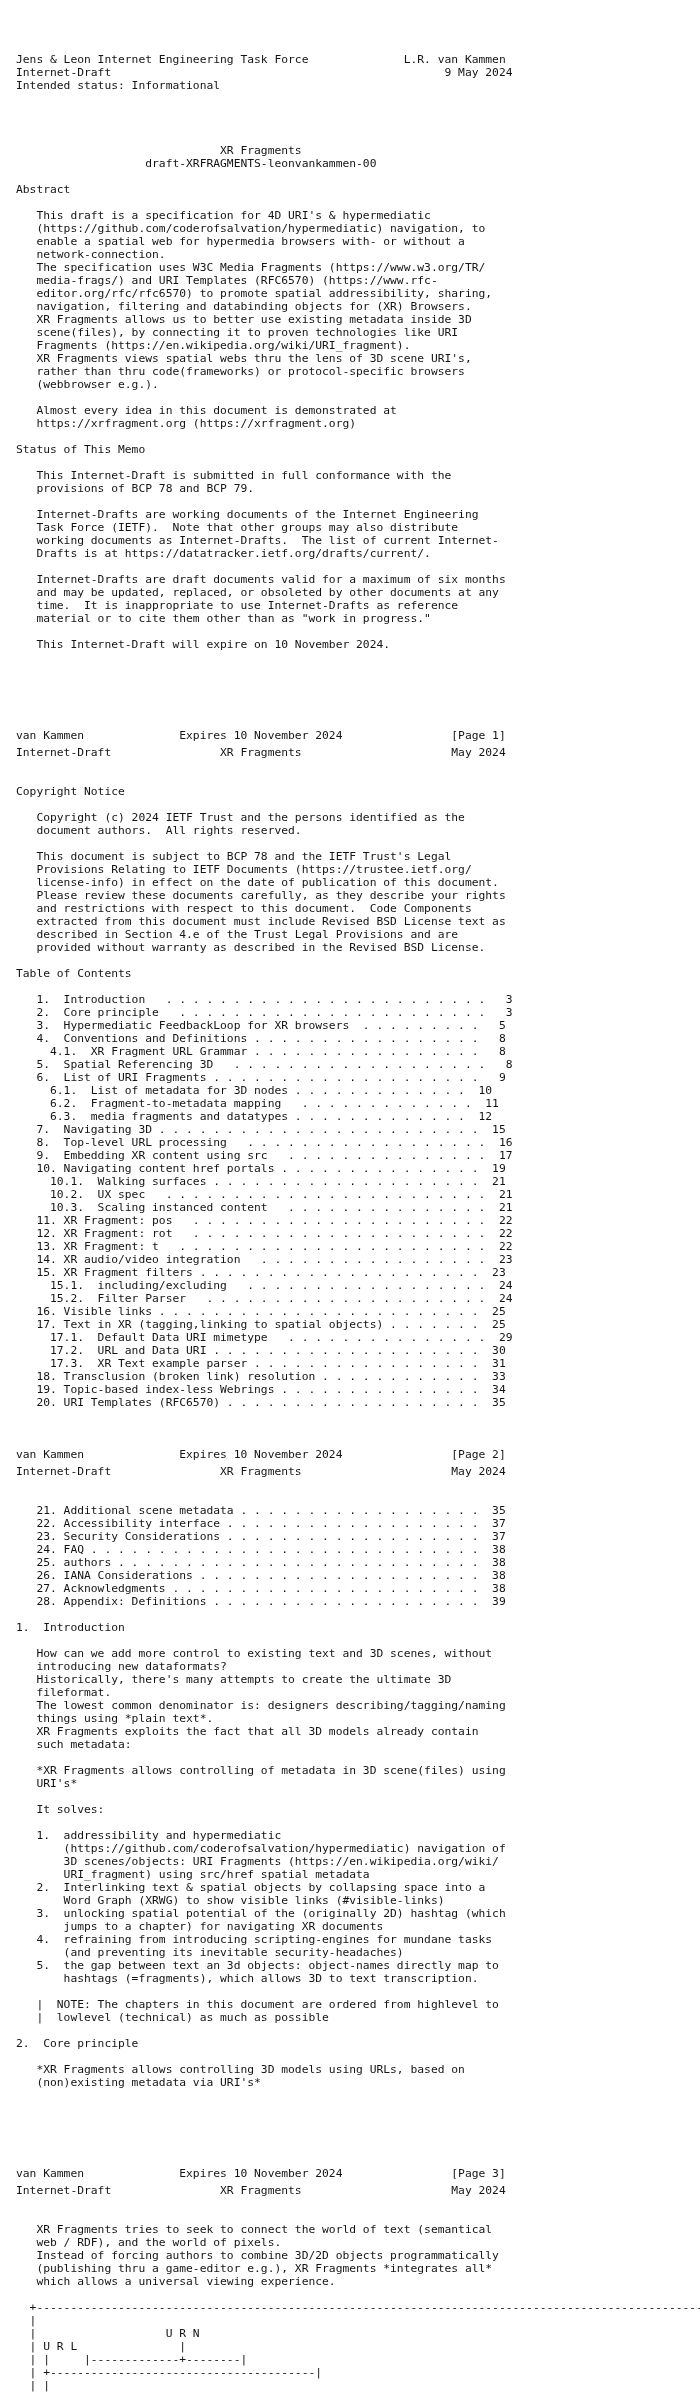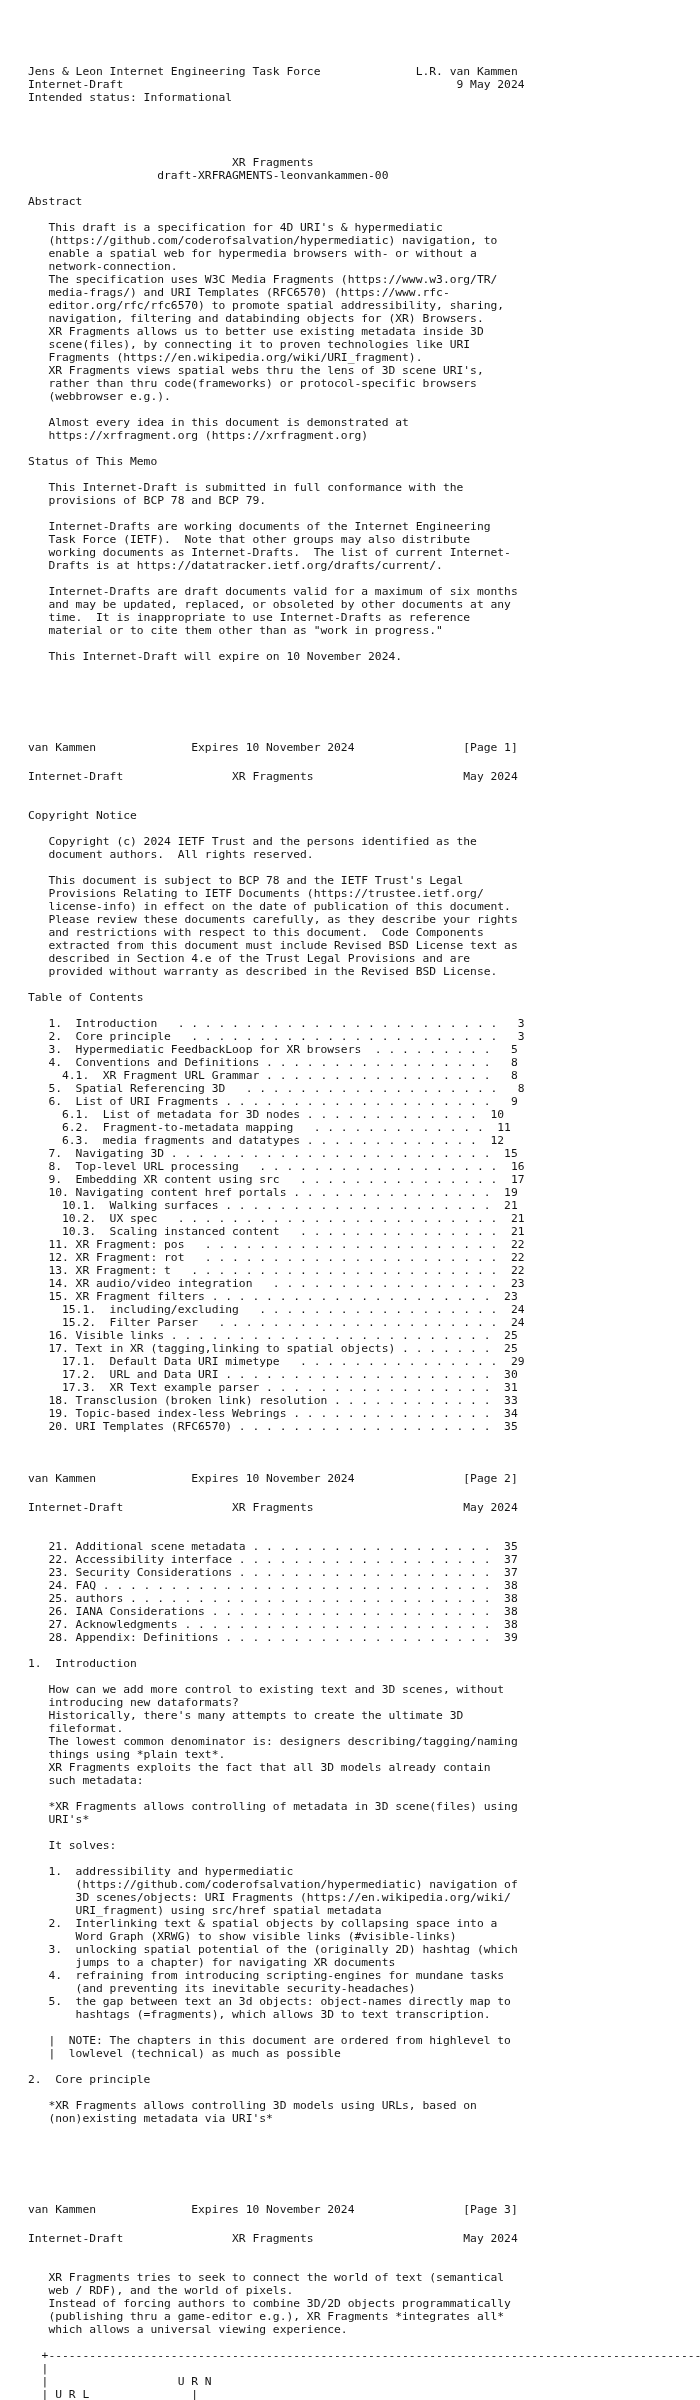--- a/index.html
+++ b/index.html
@@ -8,21 +8,21 @@
     height: 2400px;
     overflow: hidden;
     position: relative;
   }
   .doc {
     padding: 49px 0 0 12px;
     width: 688px;
     overflow: hidden;
   }
   .doc pre {
-    margin: 16px;
+    margin: 4px;
     padding: 0;
     font-family: "DejaVu Sans Mono", "Liberation Mono", monospace;
     font-size: 11.3px;
     line-height: 13px;
     color: #141414;
     white-space: pre;
   }
 </style>
 </head>
 <body>

